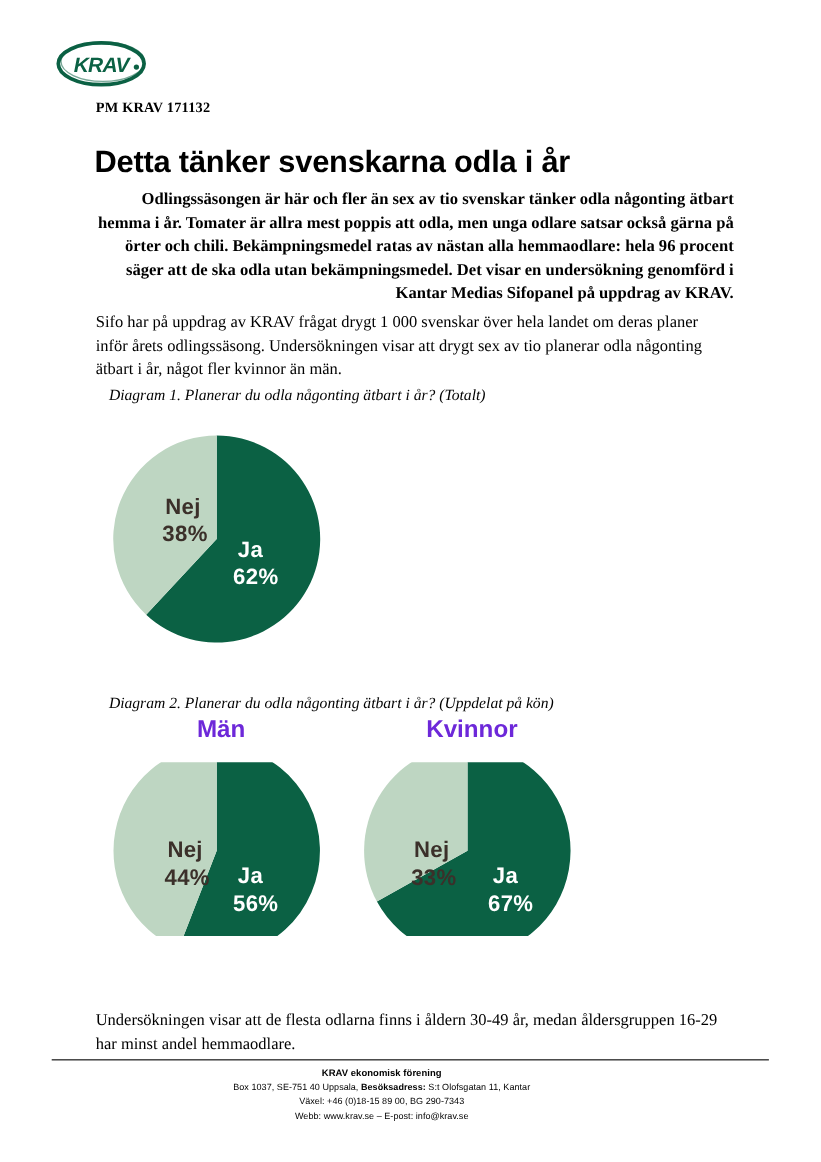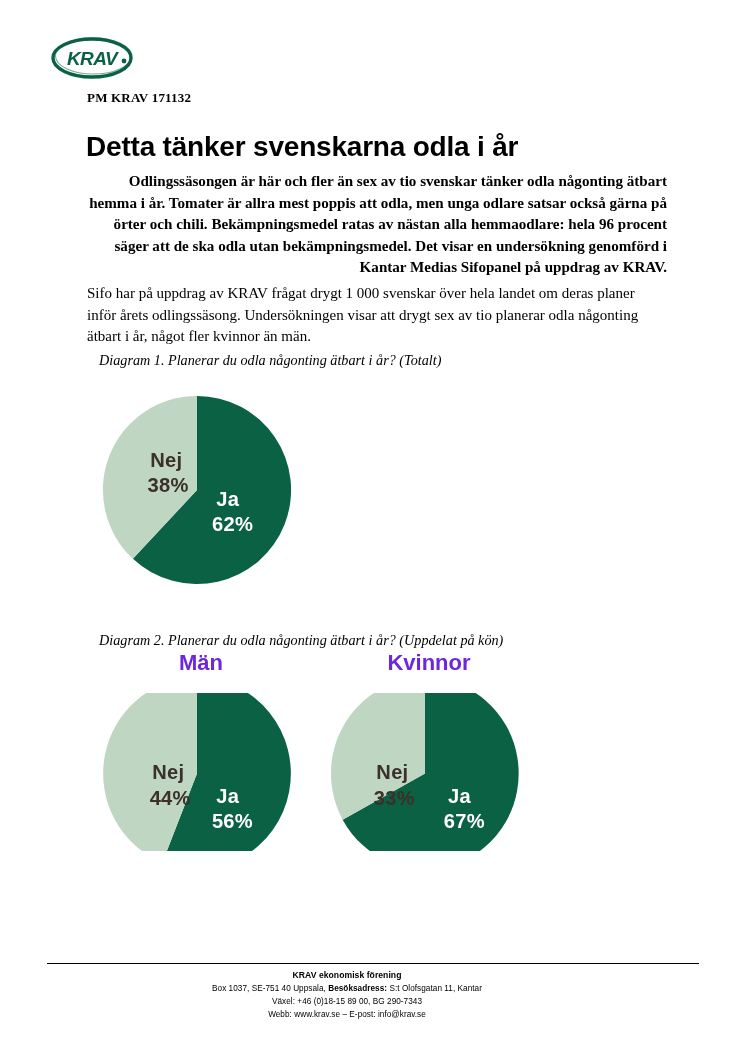--- a/index.html
+++ b/index.html
@@ -214,20 +214,21 @@
 
         <text class="pie-label" x="66" y="106" text-anchor="middle" font-size="21" fill="#3b302a">Nej</text>
         <text class="pie-label" x="68" y="132" text-anchor="middle" font-size="21" fill="#3b302a">33%</text>
 
         <text class="pie-label" x="136" y="130" text-anchor="middle" font-size="21" fill="#ffffff">Ja</text>
         <text class="pie-label" x="141" y="156" text-anchor="middle" font-size="21" fill="#ffffff">67%</text>
       </g>
     </svg>
   </div>
 
+  <p class="body-p p2">Undersökningen visar att de flesta odlarna finns i åldern 30-49 år, medan åldersgruppen 16-29 har minst andel hemmaodlare.</p>
 
   <div class="footer-rule"></div>
   <div class="footer">
     <div class="footer-title">KRAV ekonomisk förening</div>
     <div class="footer-line"><span>Box 1037, SE-751 40 Uppsala, </span><b>Besöksadress:</b><span> S:t Olofsgatan 11, Kantar</span></div>
     <div class="footer-line">Växel: +46 (0)18-15 89 00, BG 290-7343</div>
     <div class="footer-line">Webb: www.krav.se – E-post: info@krav.se</div>
   </div>
 
 </div>

